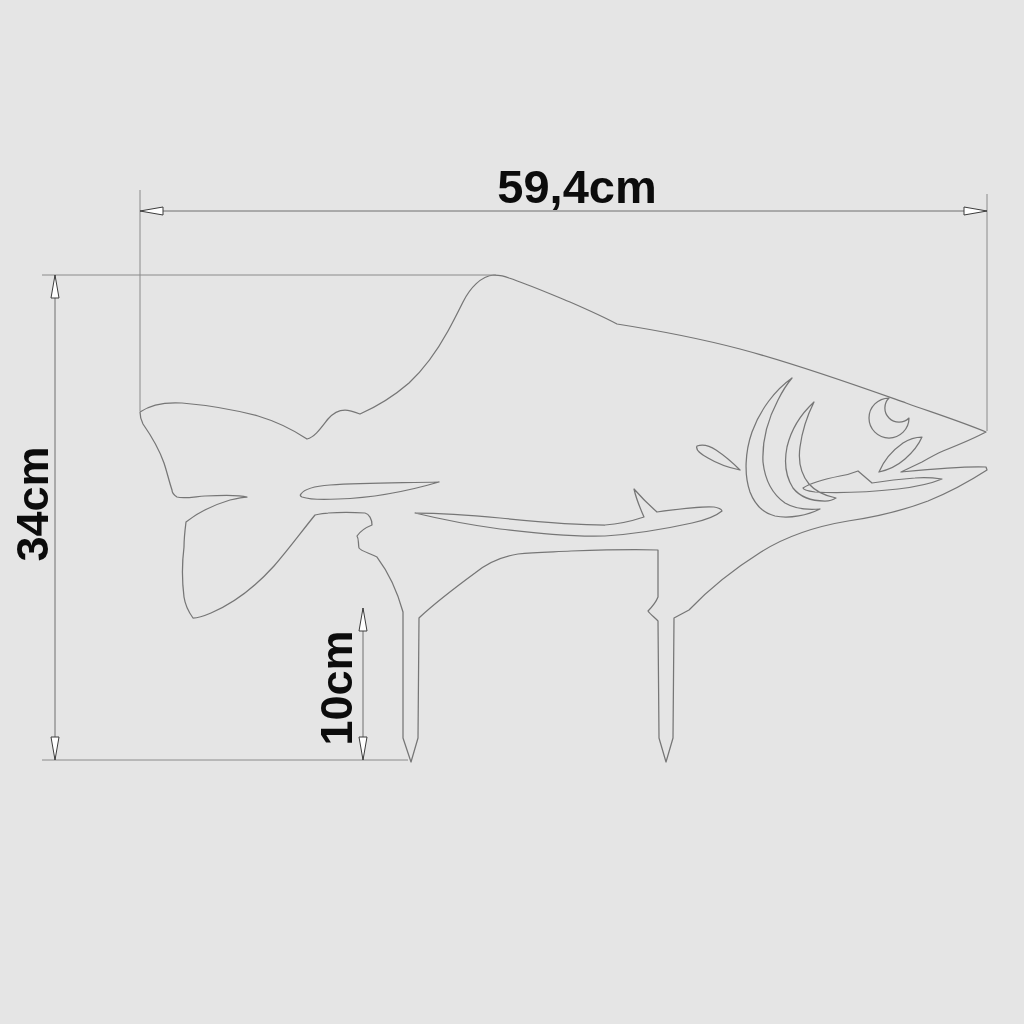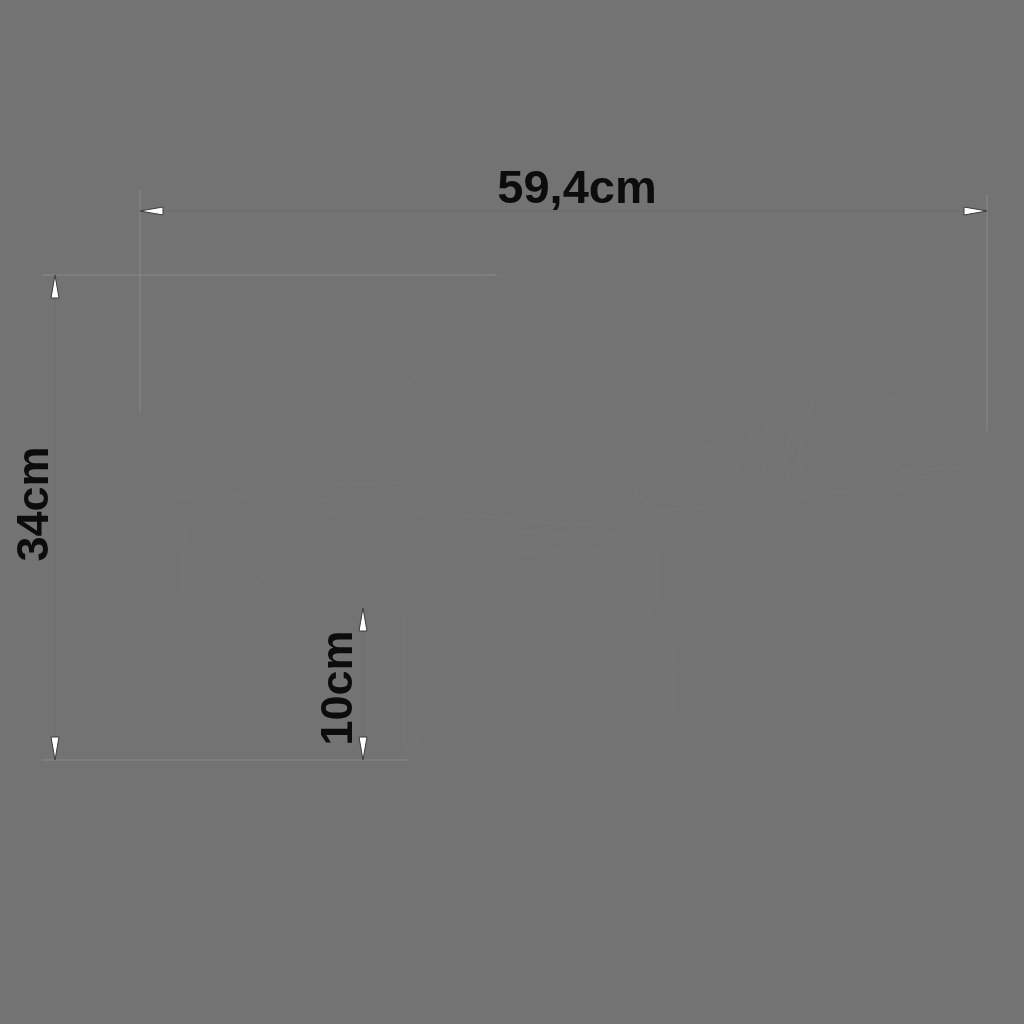--- a/index.html
+++ b/index.html
@@ -8,21 +8,21 @@
     background: #ffffff;
     width: 1024px;
     height: 1024px;
     overflow: hidden;
     font-family: "Liberation Sans", sans-serif;
   }
   .stage {
     position: relative;
     width: 1024px;
     height: 1024px;
-    background: #737373;
+    background: #e5e5e5;
   }
   svg text {
     font-family: "Liberation Sans", "DejaVu Sans", sans-serif;
     font-weight: bold;
   }
 </style>
 </head>
 <body>
 
 <div class="stage">

